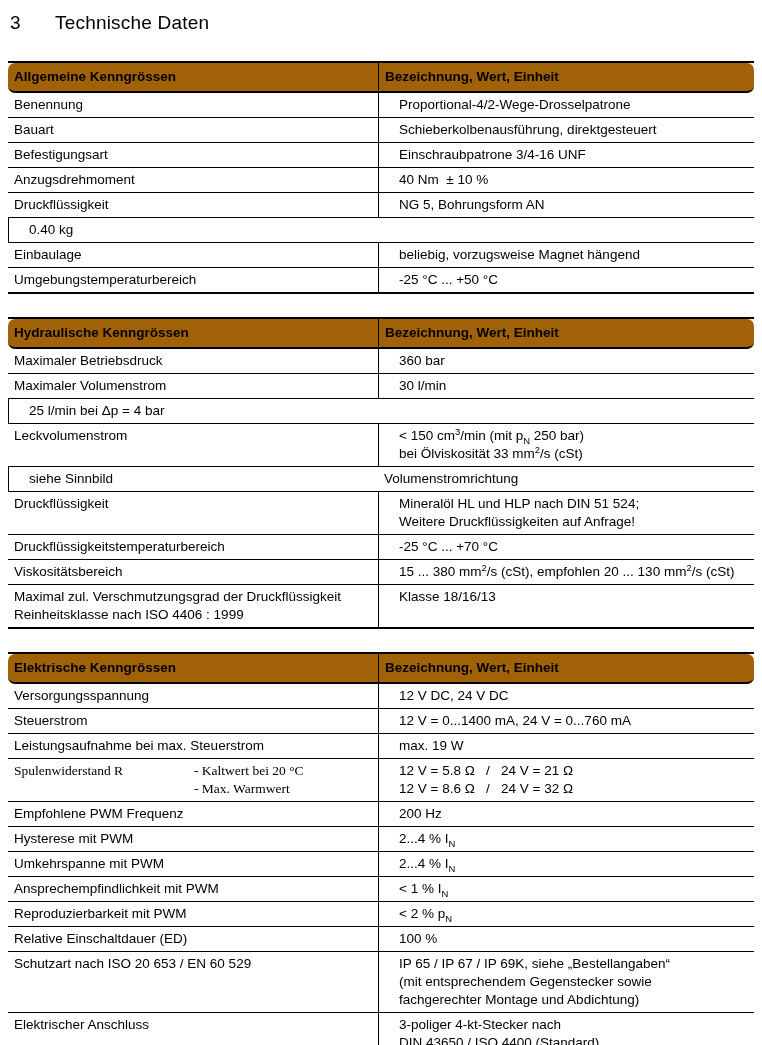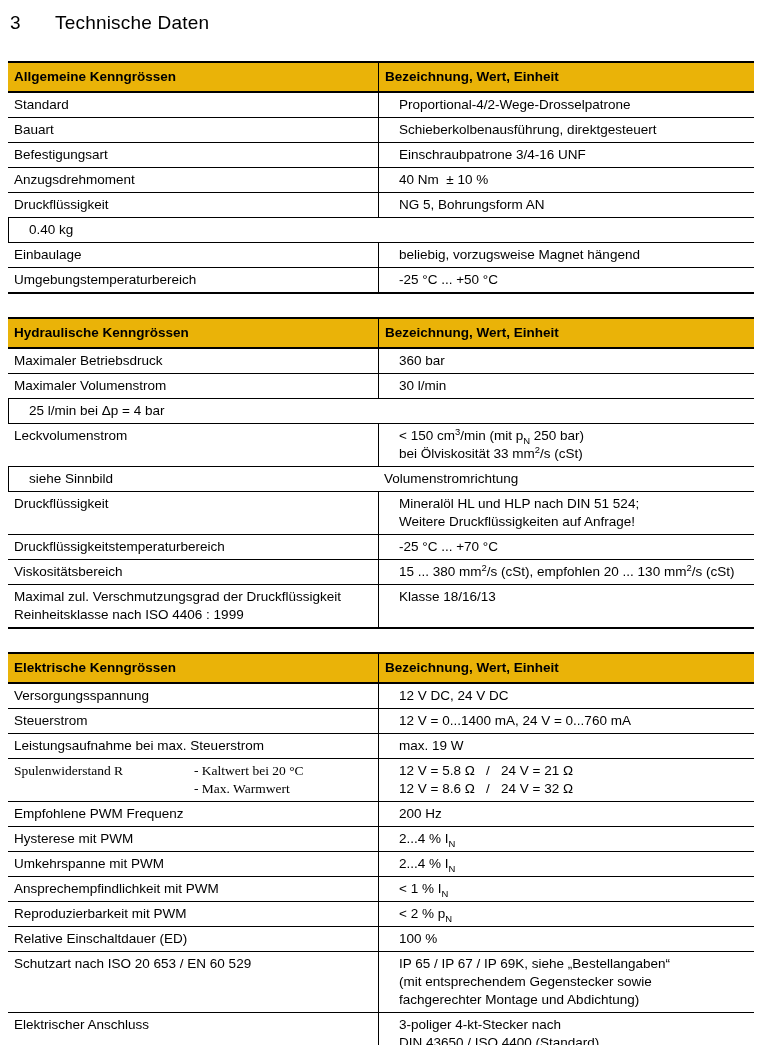--- a/index.html
+++ b/index.html
@@ -26,23 +26,24 @@
     margin-bottom: 23px;
   }
   .tbl:last-child { margin-bottom: 0; }
   .row {
     display: grid;
     grid-template-columns: 370px 1fr;
     border-bottom: 1px solid #000;
   }
   .row:last-child { border-bottom: none; }
   .row.head {
-    background: #eab308;
+    background: #a16207;
     font-weight: 700;
     border-bottom: 2px solid #000;
+    border-radius: 7px;
   }
   .cell { padding: 3px 6px; line-height: 18px; }
   .row.head .cell { padding: 5px 6px; }
   .cell.right { border-left: 1px solid #000; padding-left: 20px; }
   sup, sub { font-size: 0.7em; line-height: 0; }
   sup { vertical-align: super; }
   sub { vertical-align: sub; }
   .label-wrap { display: flex; font-family: Liberation Serif, serif; }
   .label-main { width: 180px; flex: 0 0 180px; }
   .label-sub { flex: 1; }
@@ -55,21 +56,21 @@
     <span class="h-num">3</span>
     <span class="h-txt">Technische Daten</span>
   </h1>
 
   <section class="tbl">
       <div class="row head">
         <div class="cell left">Allgemeine Kenngrössen</div>
         <div class="cell right">Bezeichnung, Wert, Einheit</div>
       </div>
       <div class="row">
-        <div class="cell left">Standard</div>
+        <div class="cell left">Benennung</div>
         <div class="cell right">Proportional-4/2-Wege-Drosselpatrone</div>
       </div>
       <div class="row">
         <div class="cell left">Bauart</div>
         <div class="cell right">Schieberkolbenausführung, direktgesteuert</div>
       </div>
       <div class="row">
         <div class="cell left">Befestigungsart</div>
         <div class="cell right">Einschraubpatrone 3/4-16 UNF</div>
       </div>

